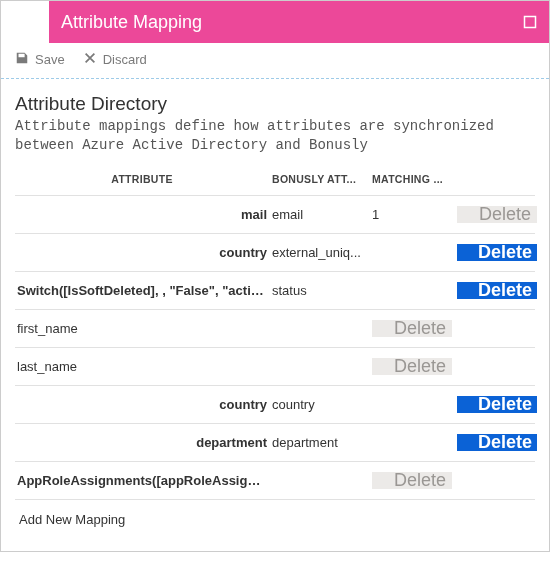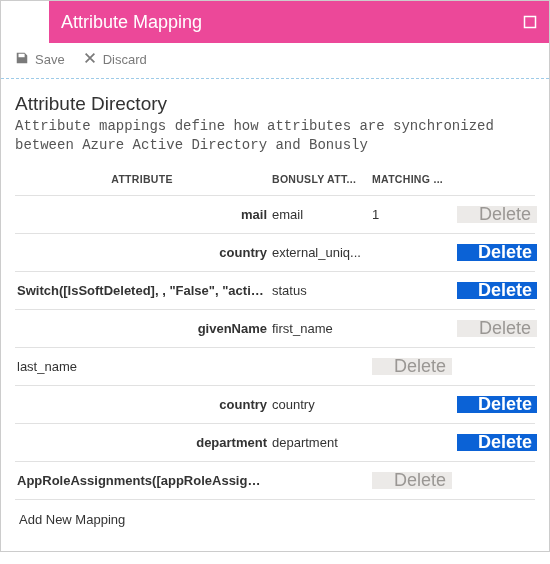--- a/index.html
+++ b/index.html
@@ -157,21 +157,20 @@
             <div class="cell"></div>
             <div><span class="btn btn-primary">Delete</span></div>
           </div>
           <div class="grid-row">
             <div class="cell cell-attr">Switch([IsSoftDeleted], , "False", "active", "True</div>
             <div class="cell">status</div>
             <div class="cell"></div>
             <div><span class="btn btn-primary">Delete</span></div>
           </div>
           <div class="grid-row">
-            <div class="cell cell-attr">givenName</div>
             <div class="cell">first_name</div>
             <div class="cell"></div>
             <div><span class="btn btn-disabled">Delete</span></div>
           </div>
           <div class="grid-row">
             <div class="cell">last_name</div>
             <div class="cell"></div>
             <div><span class="btn btn-disabled">Delete</span></div>
           </div>
           <div class="grid-row">

